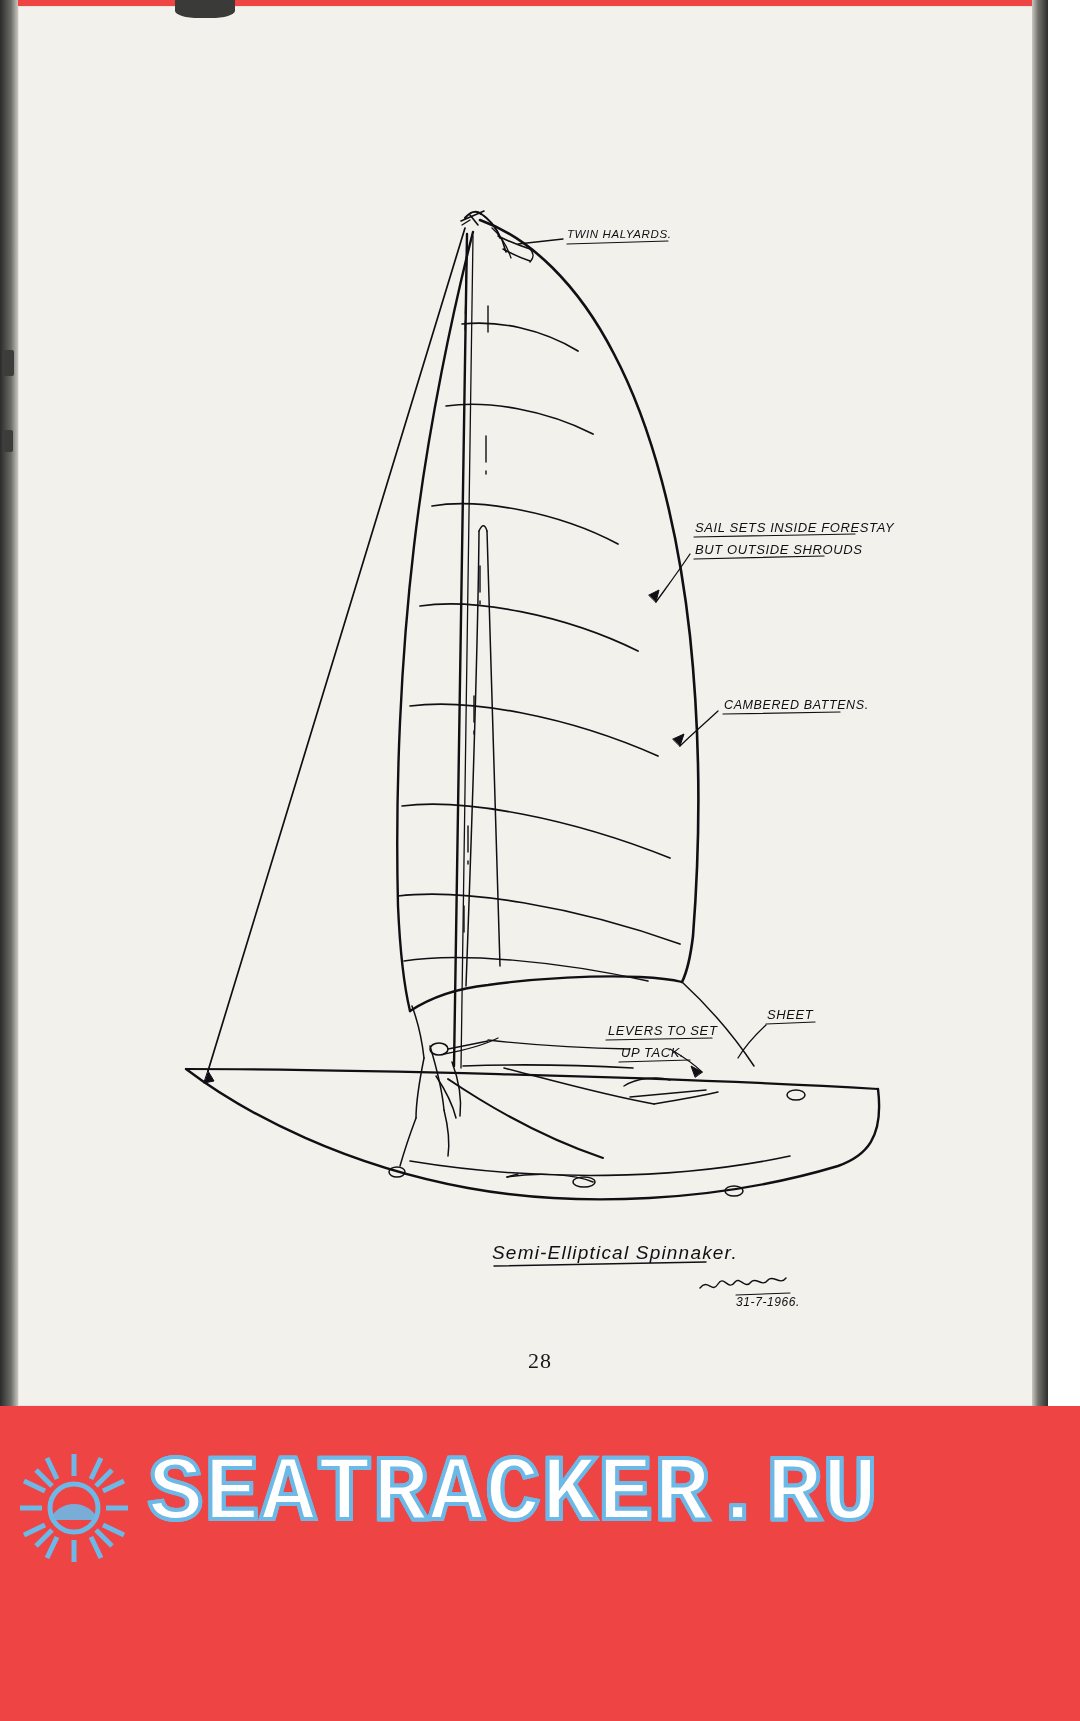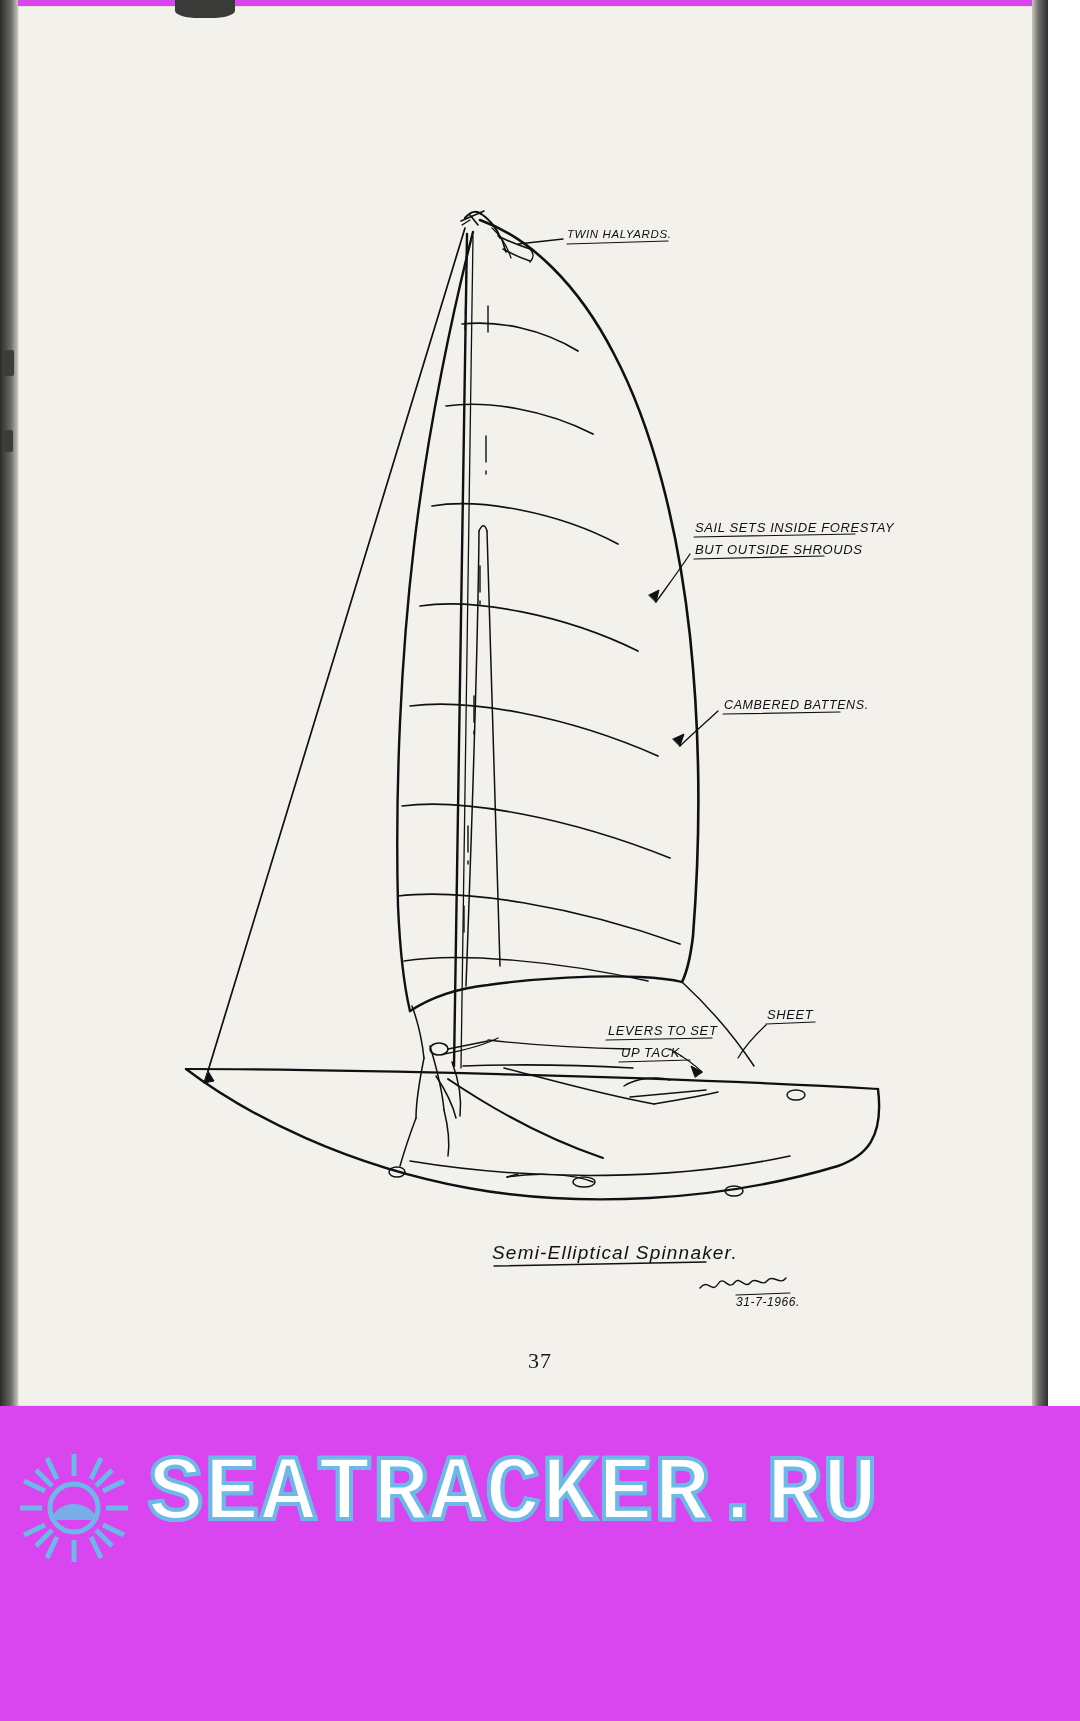--- a/index.html
+++ b/index.html
@@ -14,21 +14,21 @@
     font-family: "Liberation Sans", sans-serif;
     overflow: hidden;
   }
 
   
   #scan-page {
     position: absolute;
     left: 0; top: 0;
     width: 1080px;
     height: 1721px;
-    background: #d946ef;
+    background: #ef4444;
   }
   #page-sheet {
     position: absolute;
     left: 18px;
     top: 6px;
     width: 1030px;
     height: 1400px;
     background: #f3f1ec;
     box-shadow: inset 0 0 0 1px #e6e3dc;
   }
@@ -270,21 +270,21 @@
       <text x="603" y="1051" font-size="13" font-style="italic">UP TACK.</text>
 
       <text x="749" y="1013" font-size="13" font-style="italic">SHEET</text>
 
       <text x="474" y="1253" font-size="19" font-style="italic" letter-spacing="1.2">Semi-Elliptical Spinnaker.</text>
 
       <text x="718" y="1300" font-size="12" font-style="italic">31-7-1966.</text>
     </g>
   </svg>
 
-  <div id="page-number">37</div>
+  <div id="page-number">28</div>
 
   <div id="watermark">
     <svg id="watermark-sun" viewBox="0 0 120 120">
       <g stroke="#6cb9e8" stroke-width="5" fill="none">
         <circle cx="60" cy="60" r="24"></circle>
         <g>
           <path d="M60,6 L60,28"></path>
           <path d="M60,92 L60,114"></path>
           <path d="M6,60 L28,60"></path>
           <path d="M92,60 L114,60"></path>

